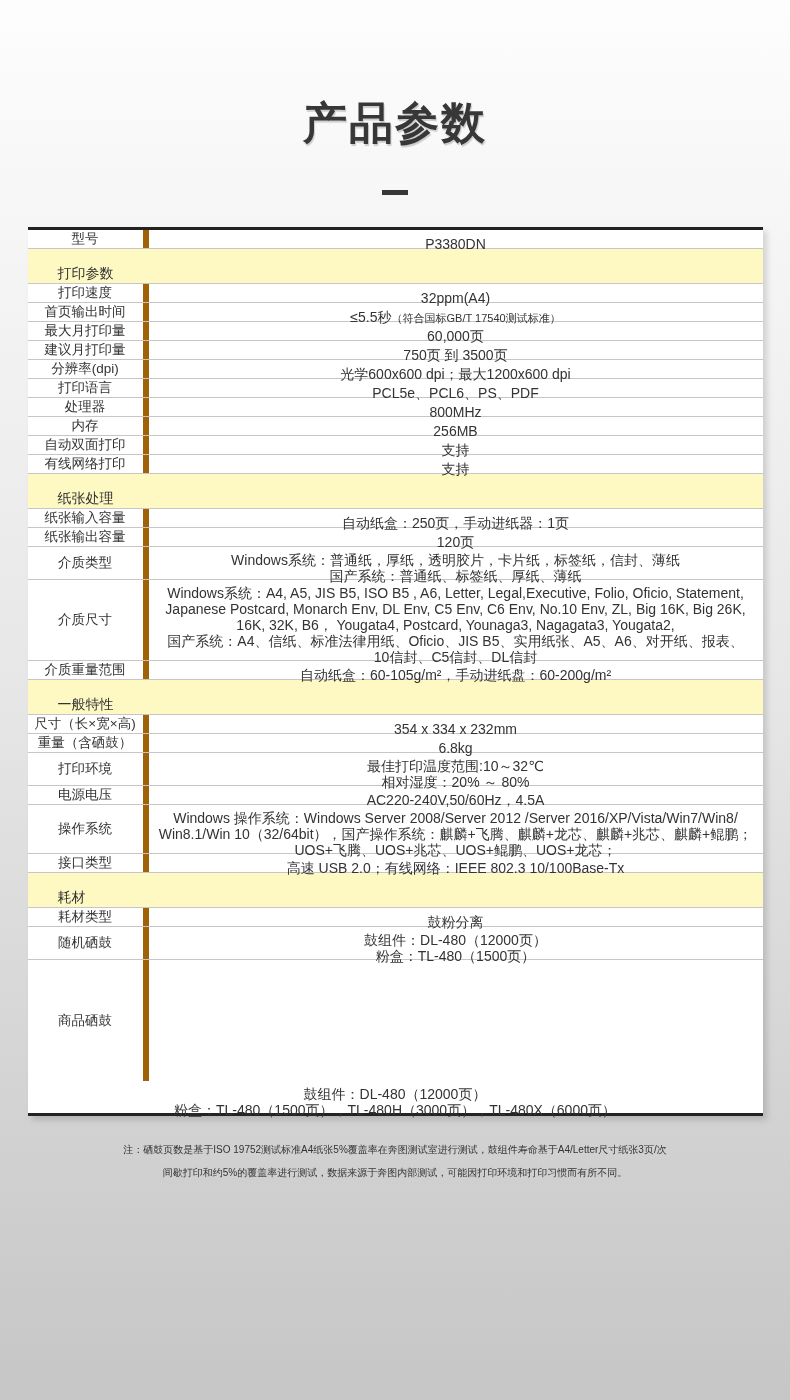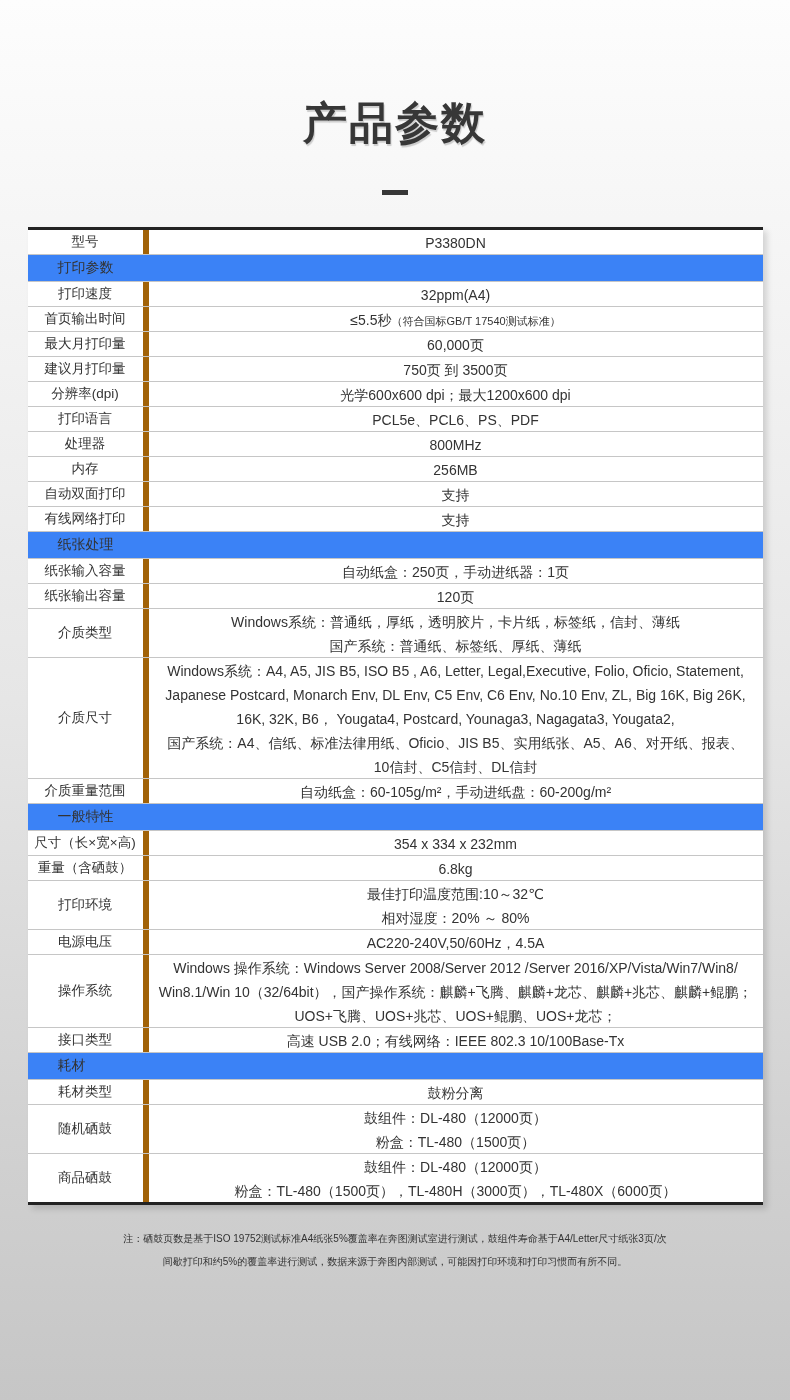--- a/index.html
+++ b/index.html
@@ -33,48 +33,48 @@
     background:#ffffff;
     border-top:3px solid #232323;
     border-bottom:3px solid #232323;
     box-shadow:4px 4px 6px rgba(0,0,0,0.14);
   }
   .row {
     display:flex;
     border-bottom:1px solid #c6c6c6;
     background:#fff;
   }
-  .row:last-child { border-bottom:none; }
+  .row:last-child { border-bottom:none;flex-direction:column; }
   .row .label {
     flex:0 0 121px;
     width:121px;
     border-right:6px solid #a16207;
     display:flex; align-items:center; justify-content:center;
     text-align:center;
     font-size:13.5px;
     white-space:nowrap;
     color:#333;
   }
   .row .value {
     flex:1;
     display:flex; flex-direction:column; justify-content:center;
     padding:0 8px;
   }
   .line {
-    height:24px; line-height:26px;
+    height:16px; line-height:26px;
     text-align:center;
     font-size:14px;
     color:#333;
     white-space:nowrap;
   }
   .line .small { font-size:11px; }
   .row.section {
-    background:#3b82f6;
-    height:27px;
-    align-items:center;
+    background:#fef9c3;
+    height:35px;
+    align-items:flex-end;
   }
   .row.section span {
     padding-left:30px;
     font-size:14px;
     color:#333;
   }
   .footnote {
     margin-top:22px;
     text-align:center;
     font-size:10px;

